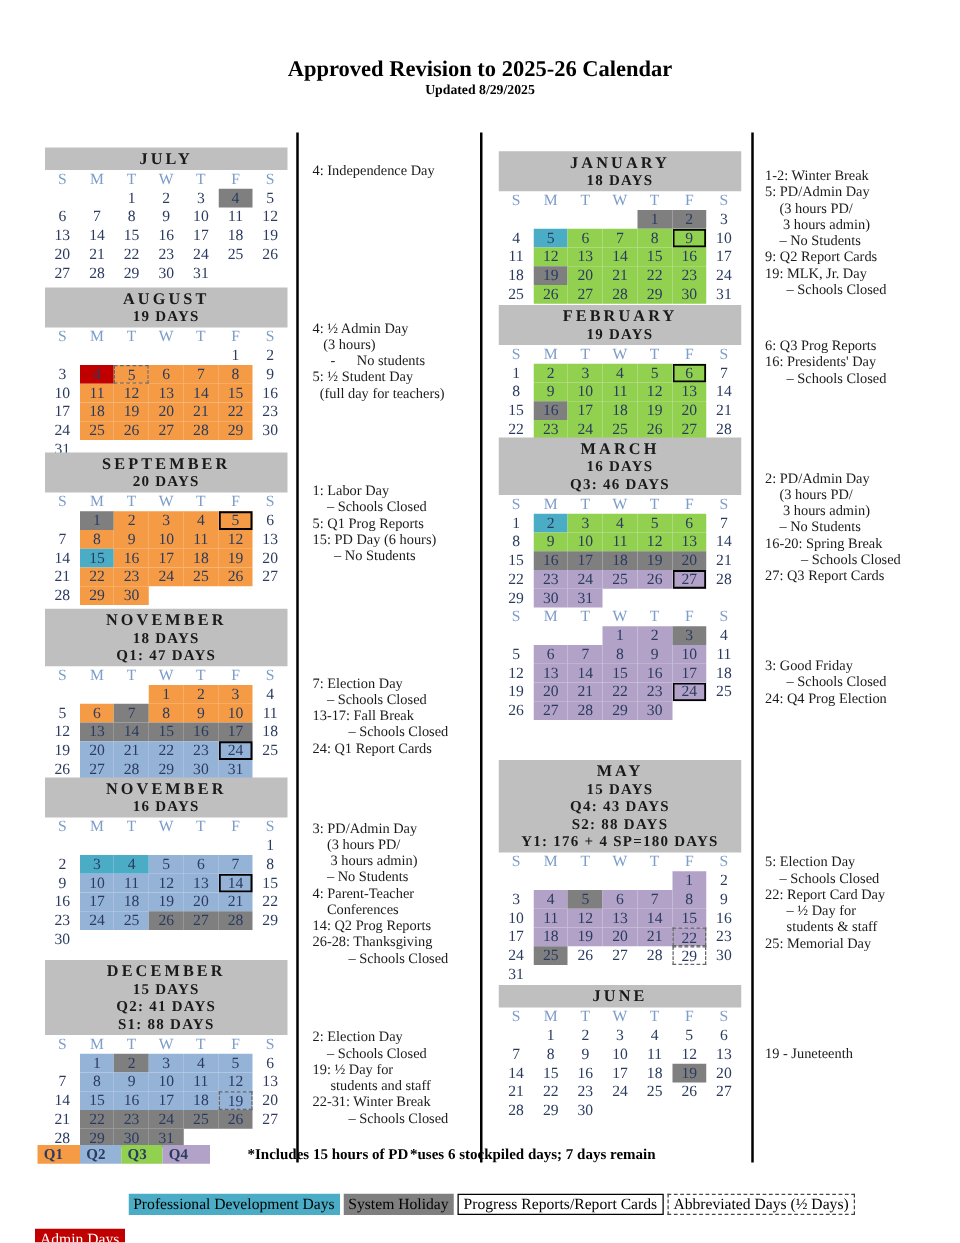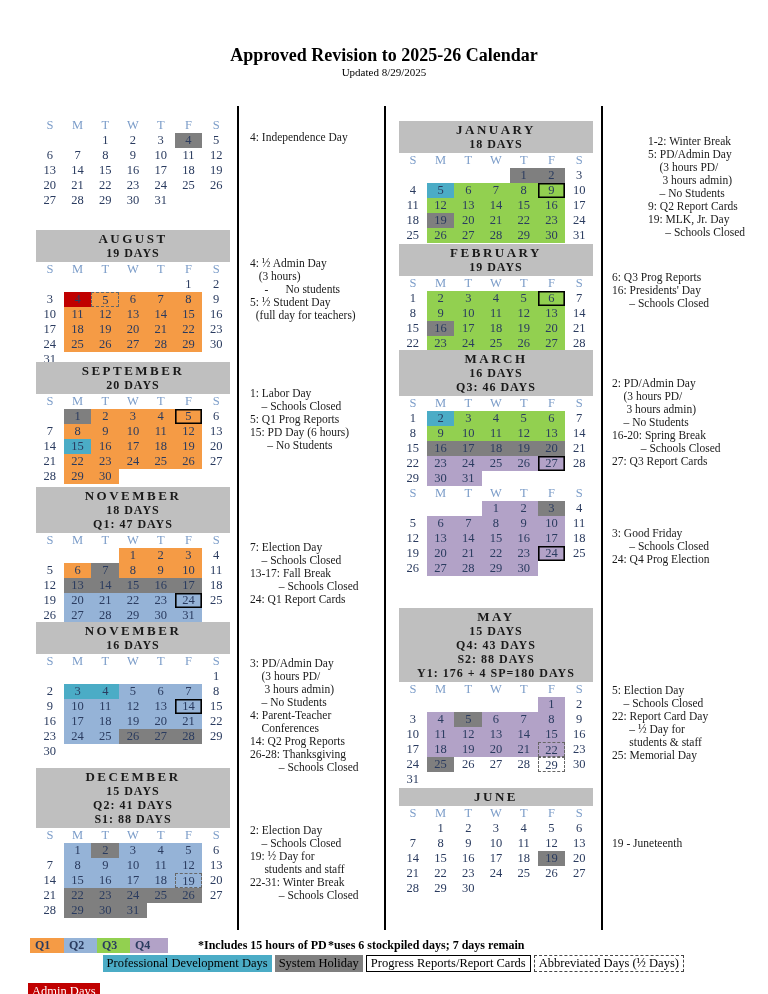--- a/index.html
+++ b/index.html
@@ -9,21 +9,21 @@
   }
   html,body{margin:0;padding:0;background:#fff;}
   #page{
     position:relative; width:768px; height:994px; background:#fff;
     font-family:"Liberation Serif","DejaVu Serif",serif; color:#000; overflow:hidden;
   }
   
   #title{position:absolute; top:44px; left:0; width:768px; text-align:center;}
   .t1{font-size:18px; font-weight:bold; line-height:21px;}
   .t2{font-size:18px; font-weight:bold; line-height:22px;}
-  .t3{font-size:11px; font-weight:normal; line-height:13px;}
+  .t3{font-size:11px; font-weight:bold; line-height:13px;}
   
   .vline{position:absolute; width:2px; background:#000; top:106px; height:824px;}
   #vline1{left:237px;} #vline2{left:384px;} #vline3{left:601px;}
   
   .month{position:absolute; width:194px;}
   .m-header{background:var(--header_bar); text-align:center; padding:1px 0 2px 0;}
   .m-name{font-size:13px; font-weight:bold; letter-spacing:2.5px; line-height:15px; color:#1a1a1a;}
   .m-sub{font-size:12px; font-weight:bold; letter-spacing:1px; line-height:14px; white-space:nowrap; color:#1a1a1a;}
   .m-grid{display:grid; grid-template-columns:repeat(7,1fr);}
   .wd{height:15px; line-height:15px; text-align:center; font-size:12.5px; color:var(--weekday_letter);}
@@ -40,25 +40,25 @@
   #m-november{left:36px; top:622px;} #m-december{left:36px; top:768px;}
   
   #m-january{left:399px; top:121px;} #m-february{left:399px; top:244px;}
   #m-march{left:399px; top:350px;} #m-april{left:399px; top:486px;}
   #m-may{left:399px; top:608px;} #m-june{left:399px; top:788px;}
   
   .annot{position:absolute; font-size:11.5px; line-height:13px; white-space:pre; color:#1a1a1a;}
   #a-july{left:250px; top:131px;} #a-august{left:250px; top:257px;}
   #a-september{left:250px; top:387px;} #a-october{left:250px; top:541px;}
   #a-november{left:250px; top:657px;} #a-december{left:250px; top:824px;}
-  #a-january{left:612px; top:135px;margin-left:36px;} #a-february{left:612px; top:271px;}
+  #a-january{left:612px; top:135px;} #a-february{left:612px; top:271px;}
   #a-march{left:612px; top:377px;} #a-april{left:612px; top:527px;}
   #a-may{left:612px; top:684px;} #a-june{left:612px; top:837px;}
   
-  #legend-row1{position:absolute; top:938px; left:0; width:664px; height:16px;}
+  #legend-row1{position:absolute; top:916px; left:0; width:664px; height:16px;}
   .qchip{position:absolute; height:15px; line-height:15px; font-size:12px; font-weight:bold;
          color:var(--day_number); padding-left:5px; box-sizing:border-box;}
   #chip-q1{left:30px; width:34px; background:var(--q1);}
   #chip-q2{left:64px; width:33px; background:var(--q2);}
   #chip-q3{left:97px; width:33px; background:var(--q3);}
   #chip-q4{left:130px; width:38px; background:var(--q4);}
   .legend-note{position:absolute; font-size:12px; font-weight:bold; line-height:15px; white-space:nowrap;}
   #note1{left:198px;} #note2{left:328px;}
   #legend-row2{position:absolute; top:955px; left:28px; display:flex; gap:3px;}
   .lchip{height:17px; line-height:17px; font-size:12.5px; padding:0 4px; white-space:nowrap; box-sizing:border-box;}
@@ -76,20 +76,23 @@
     <div class="t2">Approved Revision to 2025-26 Calendar</div>
     <div class="t3">Updated 8/29/2025</div>
   </div>
 
   <div class="vline" id="vline1"></div>
   <div class="vline" id="vline2"></div>
   <div class="vline" id="vline3"></div>
 
   <div id="months">
       <div class="month" id="m-july">
+        <div class="m-header">
+          <div class="m-name">JULY</div>
+        </div>
         <div class="m-grid">
           <div class="wd">S</div>
           <div class="wd">M</div>
           <div class="wd">T</div>
           <div class="wd">W</div>
           <div class="wd">T</div>
           <div class="wd">F</div>
           <div class="wd">S</div>
         </div>
         <div class="m-grid">

